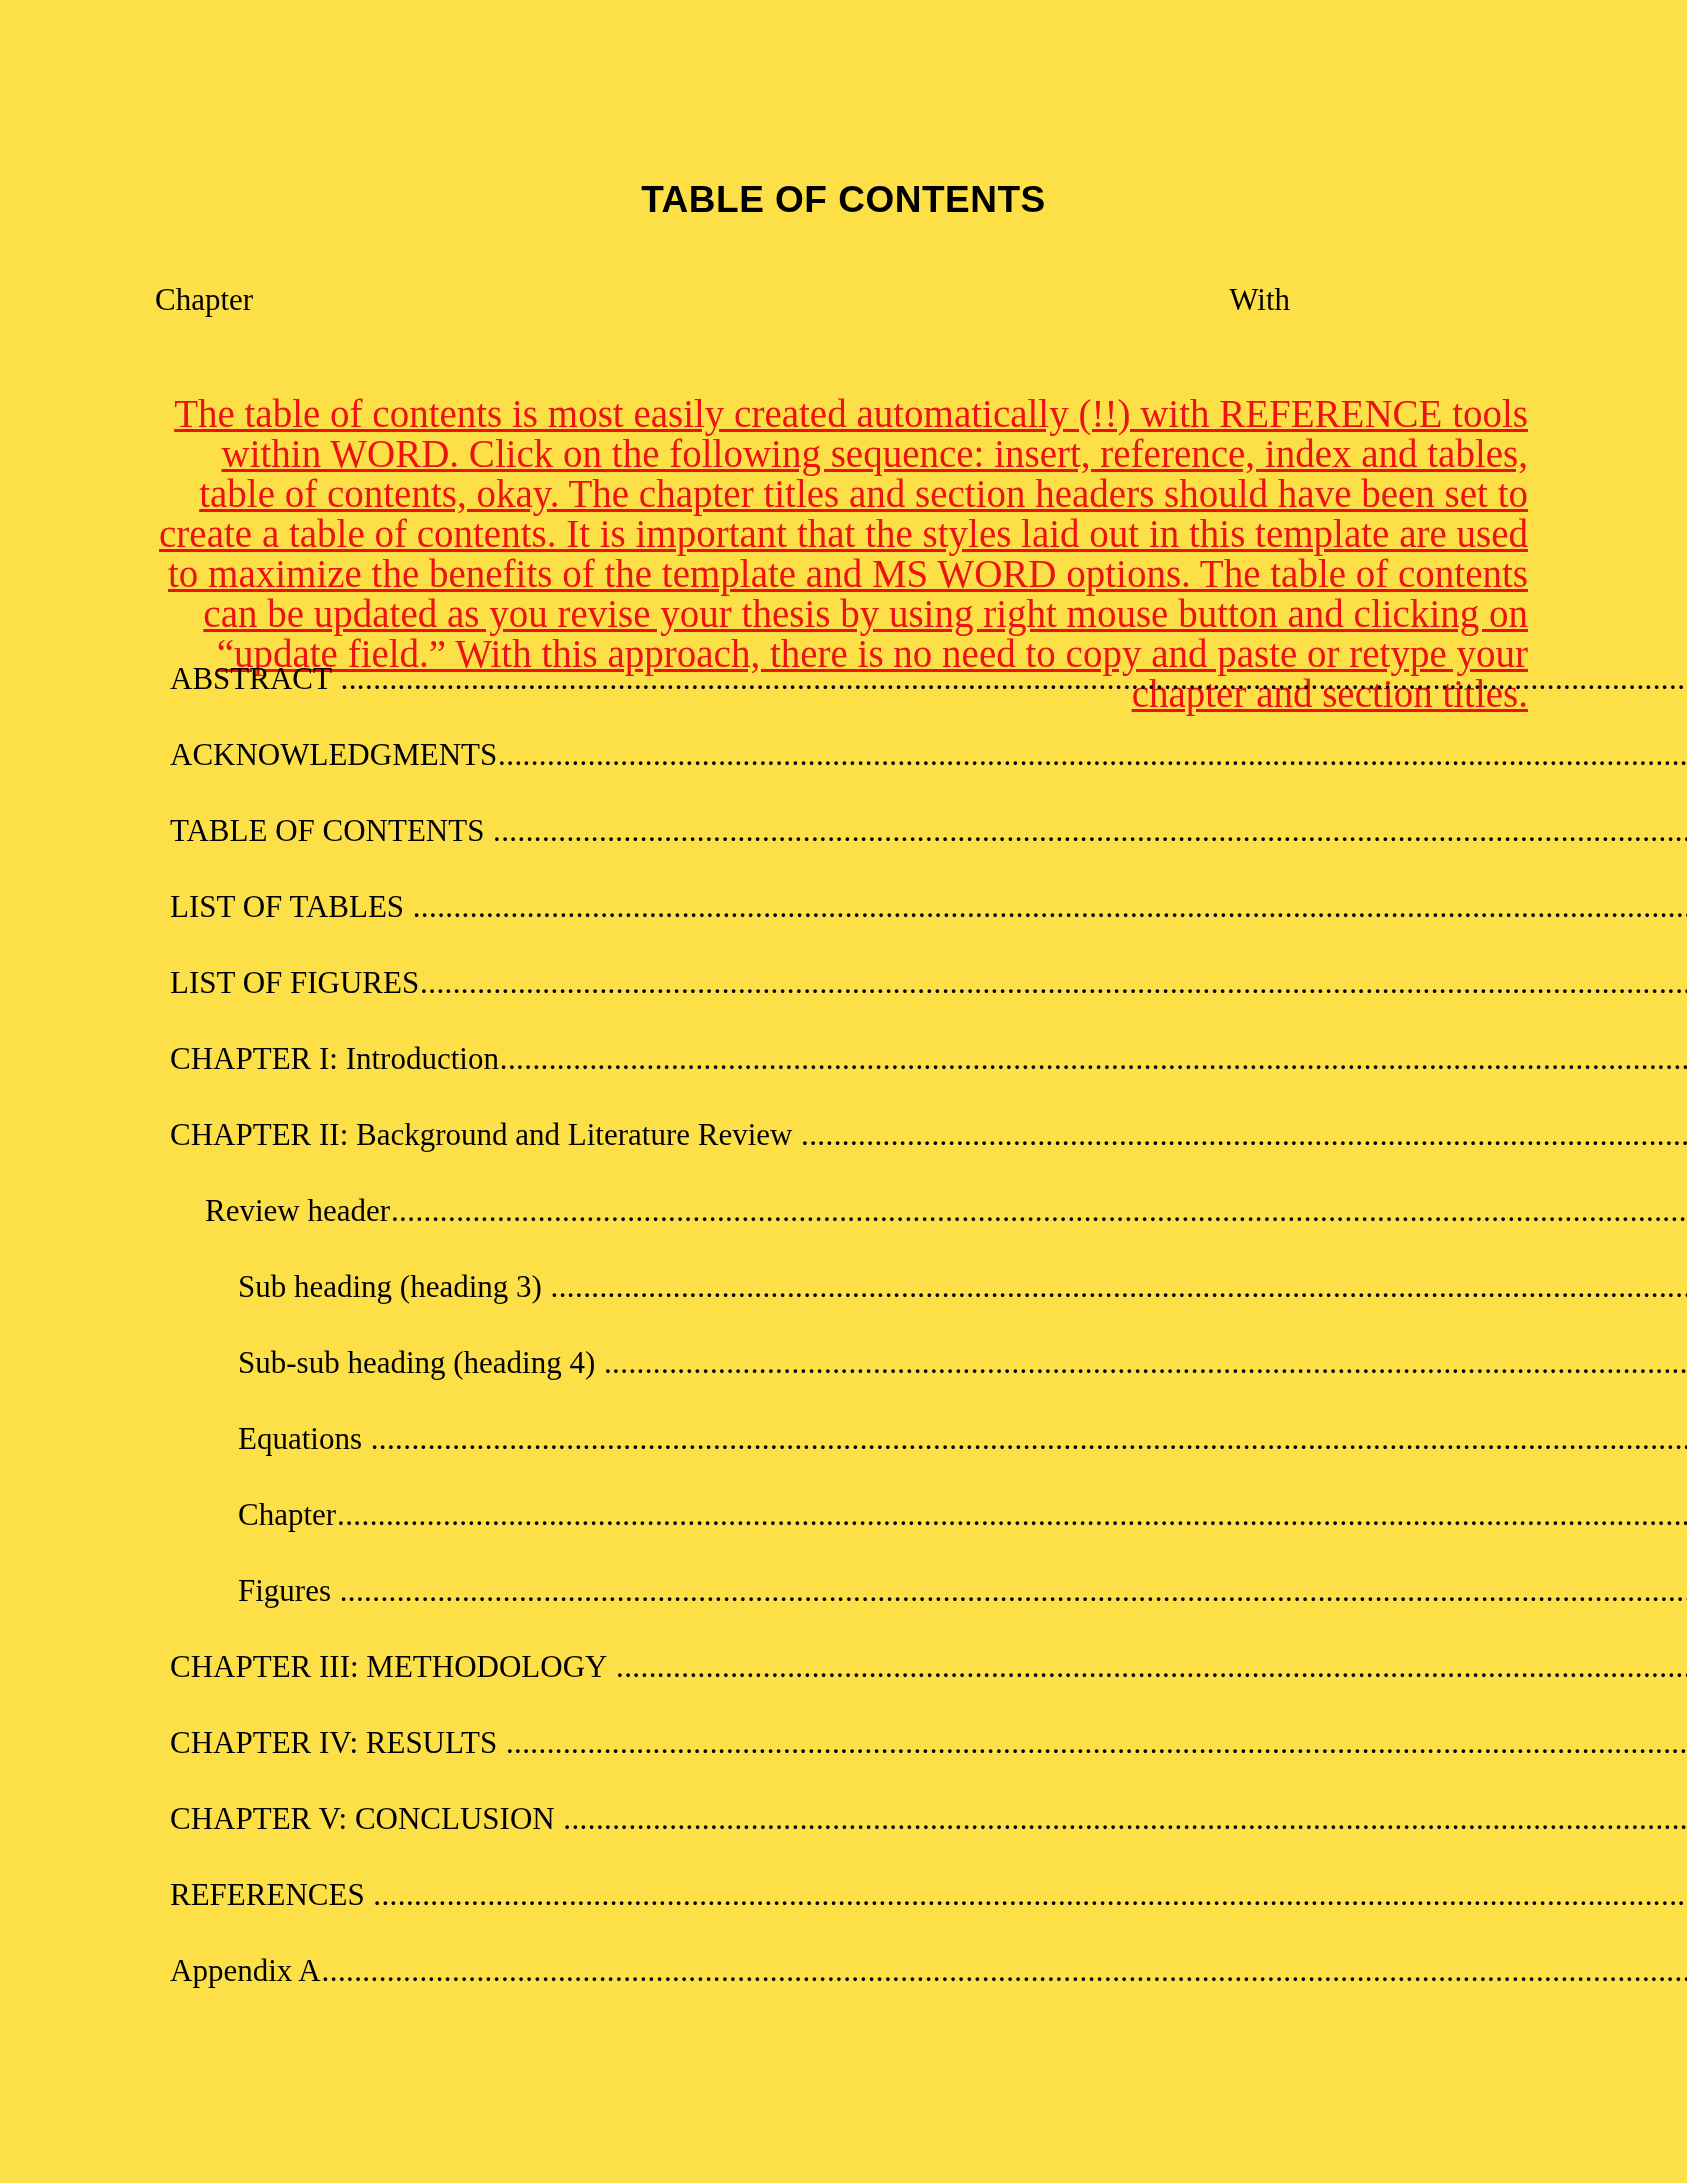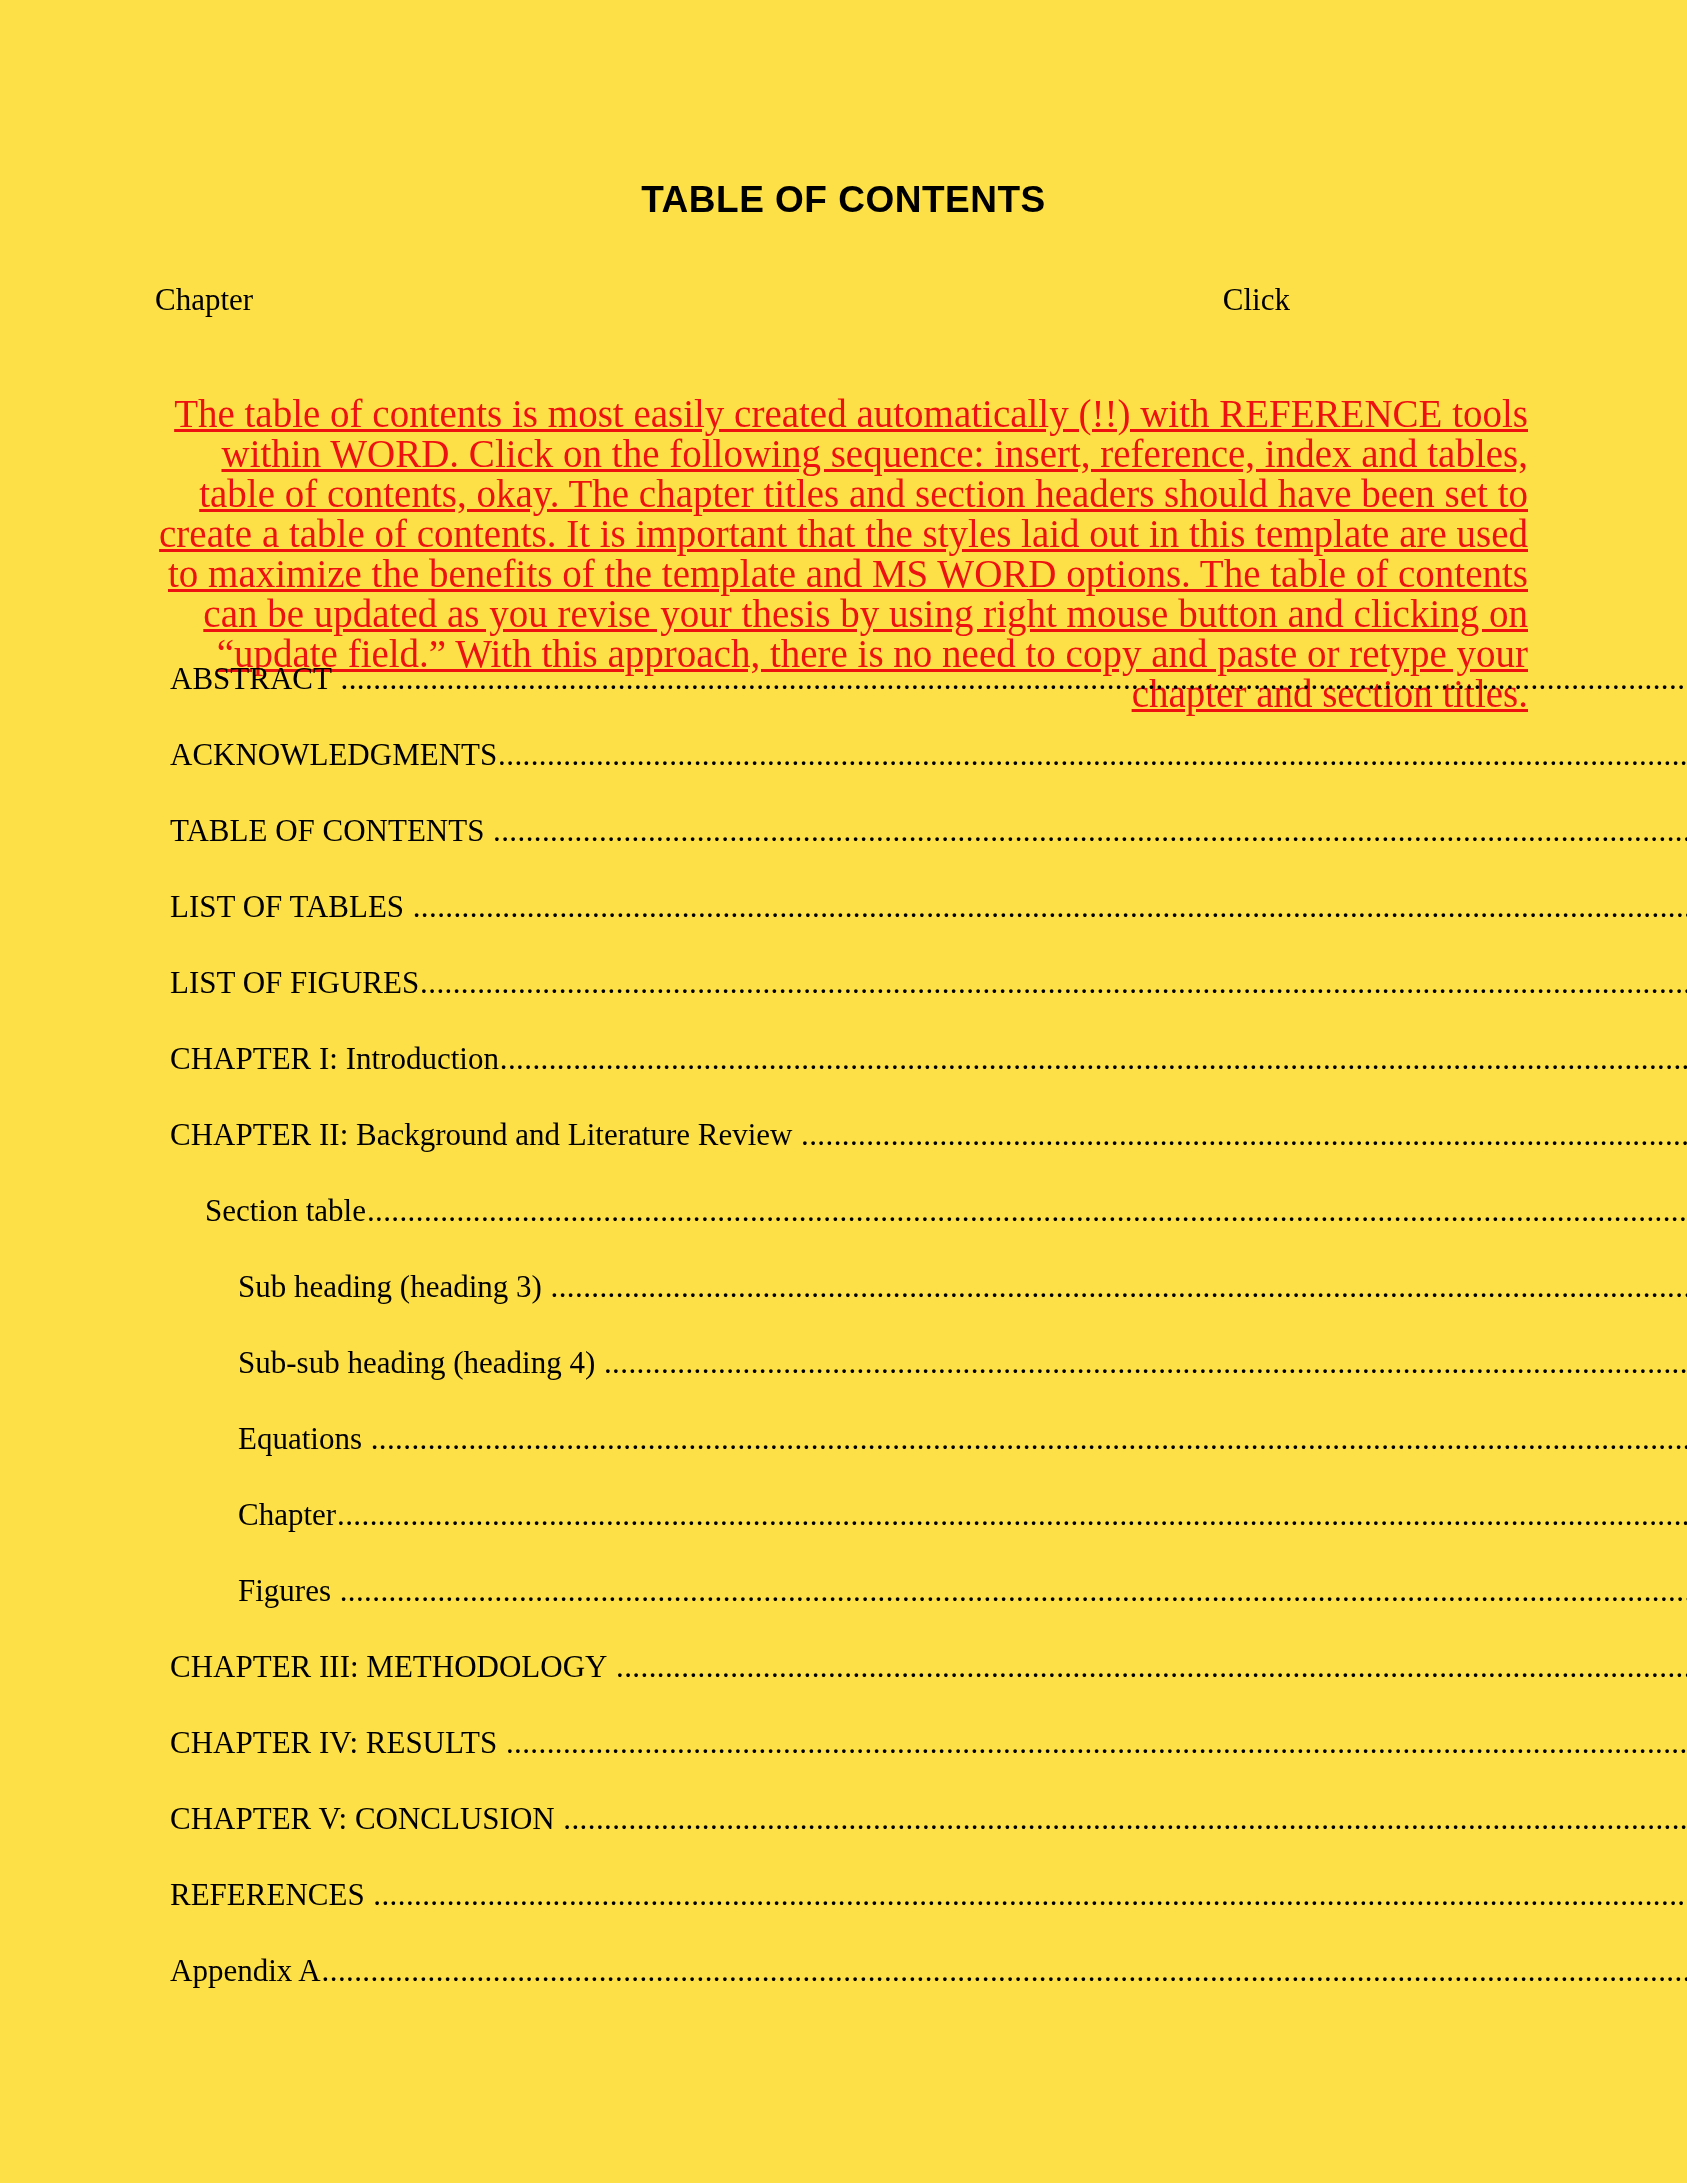--- a/index.html
+++ b/index.html
@@ -108,21 +108,21 @@
 </style>
 </head>
 <body>
 
 <div class="page">
 
   <div class="doc-title">TABLE OF CONTENTS</div>
 
   <div class="col-header-row">
     <span class="ch">Chapter</span>
-    <span class="pg">Click</span>
+    <span class="pg">With</span>
   </div>
 
   <p class="note" style="color: rgb(238, 17, 17);">The table of contents is most easily created automatically (!!) with REFERENCE tools within WORD.  Click on the following sequence: insert, reference, index and tables, table of contents, okay.  The chapter titles and section headers should have been set to create a table of contents.  It is important that the styles laid out in this template are used to maximize the benefits of the template and MS WORD options.  The table of contents can be updated as you revise your thesis by using right mouse button and clicking on “update field.”  With this approach, there is no need to copy and paste or retype your chapter and section titles.</p>
 
   <div class="toc" id="toc-list">
       <div class="toc-entry lvl1">
         <div class="toc-inner">
           <span class="toc-label">ABSTRACT&nbsp;</span>
           <span class="toc-dots">...........................................................................................................................................................................................................................</span>
         </div>
@@ -158,21 +158,21 @@
         </div>
       </div>
       <div class="toc-entry lvl1">
         <div class="toc-inner">
           <span class="toc-label">CHAPTER II: Background and Literature Review&nbsp;</span>
           <span class="toc-dots">...........................................................................................................................................................................................................................</span>
         </div>
       </div>
       <div class="toc-entry lvl2">
         <div class="toc-inner">
-          <span class="toc-label">Section table</span>
+          <span class="toc-label">Review header</span>
           <span class="toc-dots">...........................................................................................................................................................................................................................</span>
         </div>
       </div>
       <div class="toc-entry lvl3">
         <div class="toc-inner">
           <span class="toc-label">Sub heading (heading 3)&nbsp;</span>
           <span class="toc-dots">...........................................................................................................................................................................................................................</span>
         </div>
       </div>
       <div class="toc-entry lvl3">

